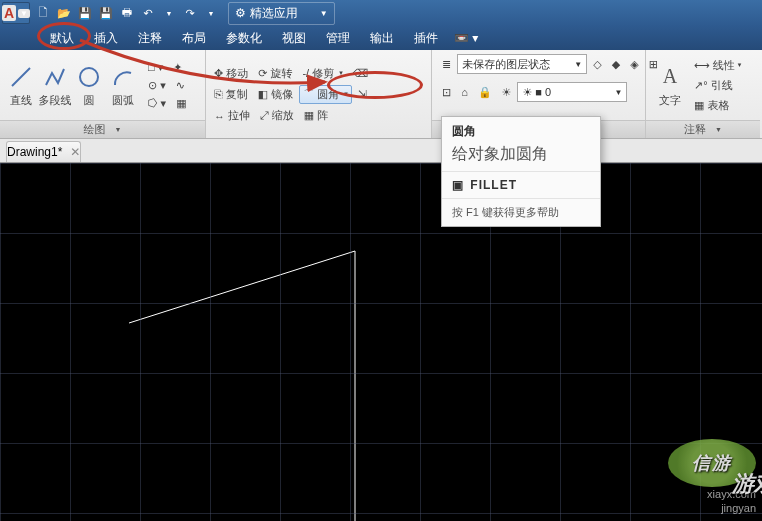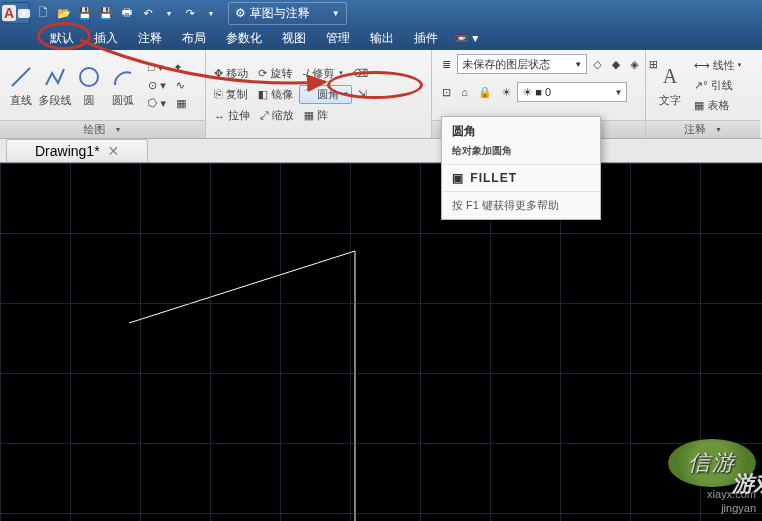--- a/index.html
+++ b/index.html
@@ -23,40 +23,40 @@
   .panel-title .dd { font-size:7px; }
   .big-btn { width:34px; text-align:center; font-size:11px; color:#444; display:flex; flex-direction:column; align-items:center; gap:2px; }
   .big-btn .ic { width:28px; height:28px; display:flex; align-items:center; justify-content:center; }
   .row-btns { display:flex; flex-direction:column; gap:1px; }
   .row-btns .rrow { display:flex; gap:2px; align-items:center; }
   .sm-btn { padding:2px 4px; display:flex; align-items:center; gap:3px; font-size:11px; color:#444; border-radius:2px; }
   .sm-btn.highlighted { border:1px solid #7aa7d8; background:linear-gradient(#e8f0fa,#d0e3f7); padding:1px 3px; }
   .layer-dd { width:130px; height:20px; border:1px solid #a8a8a8; background:#fff; font-size:11px; display:flex; align-items:center; justify-content:space-between; padding:0 4px; color:#333; }
   .layer-row2 { display:flex; gap:2px; align-items:center; margin-top:4px; }
   .drawing-tabs { height:24px; background:#e8e8e8; display:flex; align-items:flex-end; padding-left:6px; border-bottom:1px solid #999; }
-  .draw-tab { padding:3px 28px; font-size:14px; background:linear-gradient(#f7f7f7,#e5e5e5); border:1px solid #bbb; border-bottom:none; border-radius:3px 3px 0 0; }
+  .draw-tab { padding:3px 0; font-size:12px; background:linear-gradient(#f7f7f7,#e5e5e5); border:1px solid #bbb; border-bottom:none; border-radius:3px 3px 0 0; }
   .draw-tab .close { margin-left:8px; color:#888; }
   .canvas { position:relative; height:358px; background:#000; }
   .gridline-v { position:absolute; top:0; bottom:0; width:1px; background:rgba(80,90,120,.4); }
   .gridline-h { position:absolute; left:0; right:0; height:1px; background:rgba(80,90,120,.4); }
   .shape { position:absolute; pointer-events:none; }
   
   .tooltip { position:absolute; left:441px; top:116px; width:160px; background:#fafafa; border:1px solid #b8b8b8; box-shadow:2px 2px 8px rgba(0,0,0,.3); font-size:12px; z-index:10; }
   .tooltip .tt-title { padding:6px 10px 2px; color:#333; font-weight:bold; }
-  .tooltip .tt-desc { padding:2px 10px 6px; color:#555; font-size:10px;font-weight:bold; }
+  .tooltip .tt-desc { padding:2px 10px 6px; color:#555; font-size:16px; }
   .tooltip .tt-cmd { padding:6px 10px; border-top:1px solid #e3e3e3; display:flex; align-items:center; gap:6px; font-weight:bold; letter-spacing:1px; color:#333; }
   .tooltip .tt-help { padding:6px 10px; border-top:1px solid #e3e3e3; color:#555; font-size:11px; }
   
   .oval1 { position:absolute; left:37px; top:22px; width:54px; height:28px; border:3px solid #c0392b; border-radius:50%; z-index:20; pointer-events:none; }
   .oval2 { position:absolute; left:327px; top:71px; width:96px; height:28px; border:3px solid #c0392b; border-radius:50%; z-index:20; pointer-events:none; }
   .arrow-svg { position:absolute; left:60px; top:30px; z-index:19; pointer-events:none; }
   
   .wm { position:absolute; right:6px; bottom:6px; color:rgba(255,255,255,.6); font-size:11px; text-align:right; line-height:14px; pointer-events:none; }
   .wm .blob { width:88px; height:48px; background:radial-gradient(circle,#7fae47 40%,#5f8f2f 70%); border-radius:50%; opacity:.85; margin-left:auto; position:relative; }
-  .wm .blob .txt { position:absolute; inset:0; display:flex; align-items:center; justify-content:center; color:#fff; font-size:22px; font-weight:normal; font-style:italic; text-shadow:1px 1px 2px #000; letter-spacing:2px; }
+  .wm .blob .txt { position:absolute; inset:0; display:flex; align-items:center; justify-content:center; color:#fff; font-size:18px; font-weight:bold; font-style:italic; text-shadow:1px 1px 2px #000; letter-spacing:2px; }
   .wm .blob .txt2 { position:absolute; right:-20px; bottom:-4px; color:#fff; font-size:22px; font-weight:bold; font-style:italic; text-shadow:1px 1px 2px #000; }
 </style>
 </head>
 <body>
 
 <div class="titlebar">
   <div class="app-icon">
     <span>A</span>
       <span class="dd">▼</span>
   </div>
@@ -66,21 +66,21 @@
     <div class="qat-btn">💾</div>
     <div class="qat-btn">💾</div>
     <div class="qat-btn">🖶</div>
     <div class="qat-btn">↶</div>
     <div class="qat-btn" style="font-size:7px">▼</div>
     <div class="qat-btn">↷</div>
     <div class="qat-btn" style="font-size:7px">▼</div>
   </div>
   <div class="ws-indicator">
     <span class="gear">⚙</span>
-    <span>草图与注释</span>
+    <span>精选应用</span>
     <span class="dd">▼</span>
   </div>
 </div>
 
 <div class="menubar">
   <div class="menu-item first-highlight">默认</div>
   <div class="menu-item">插入</div>
   <div class="menu-item">注释</div>
   <div class="menu-item">布局</div>
   <div class="menu-item">参数化</div>

